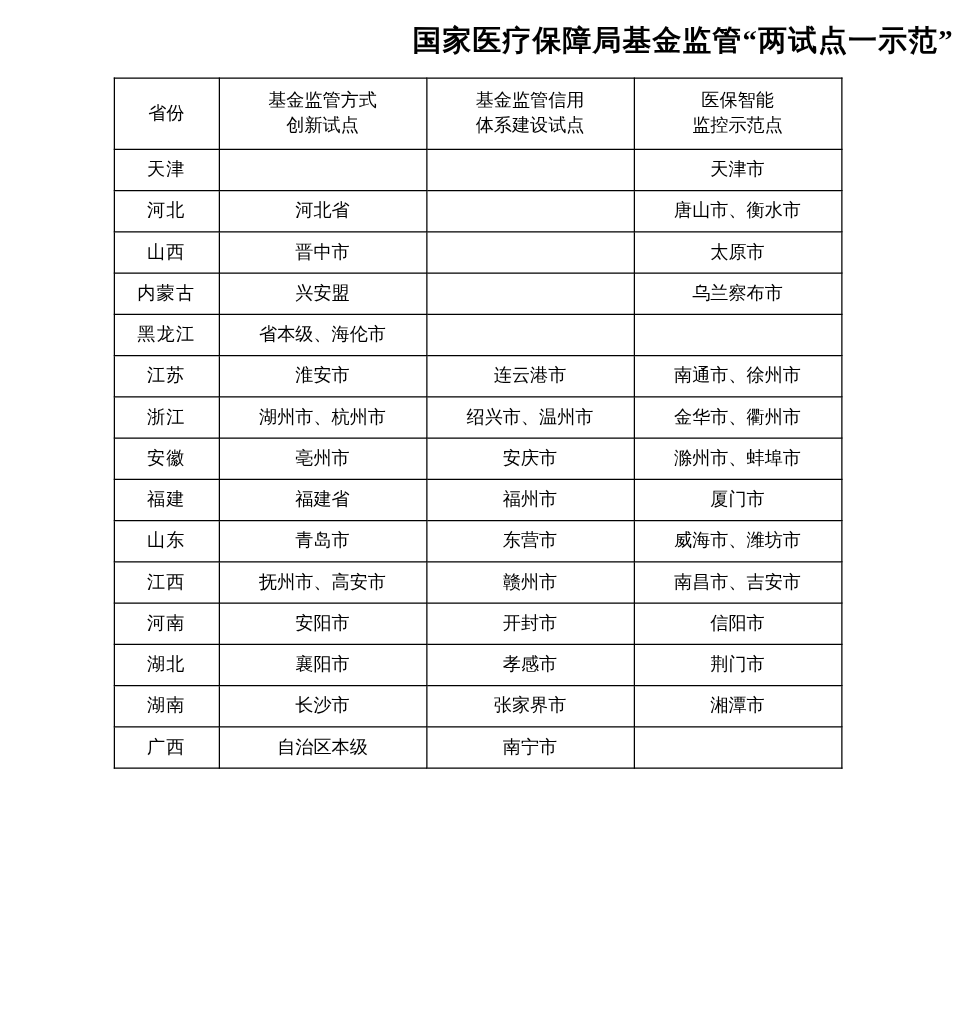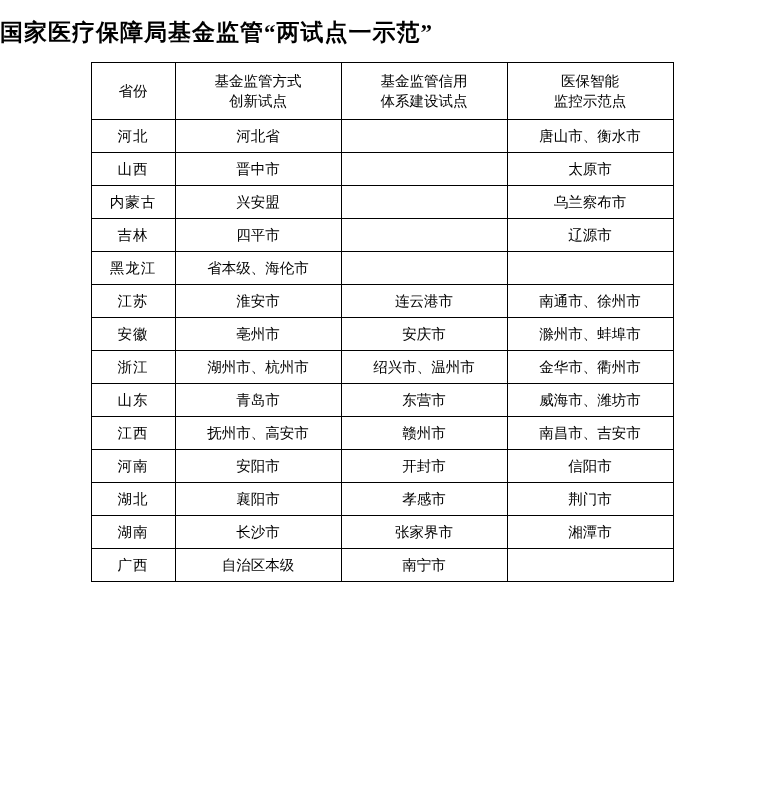--- a/index.html
+++ b/index.html
@@ -15,21 +15,21 @@
     overflow: hidden;
   }
   .page {
     position: relative;
     width: 763px;
     height: 808px;
     box-sizing: border-box;
     padding: 0;
   }
   .title-block {
-    text-align: left;
+    text-align: right;
     padding-top: 14px;
   }
   .title-line {
     font-size: 23px;
     font-weight: bold;
     letter-spacing: 1px;
     line-height: 38px;
     font-family: "Liberation Serif", "DejaVu Serif", serif;
   }
   .table-wrap {
@@ -99,66 +99,72 @@
             <span>体系建设试点</span>
           </th>
           <th class="hdr-two-line">
             <span>医保智能</span>
             <span>监控示范点</span>
           </th>
         </tr>
       </thead>
       <tbody id="table-body">
           <tr>
+            <td class="prov-cell">天津</td>
+            <td></td>
+            <td></td>
+            <td>天津市</td>
+          </tr>
+          <tr>
             <td class="prov-cell">河北</td>
             <td>河北省</td>
             <td></td>
             <td>唐山市、衡水市</td>
           </tr>
           <tr>
             <td class="prov-cell">山西</td>
             <td>晋中市</td>
             <td></td>
             <td>太原市</td>
           </tr>
           <tr>
             <td class="prov-cell">内蒙古</td>
             <td>兴安盟</td>
             <td></td>
             <td>乌兰察布市</td>
-          </tr>
-          <tr>
-            <td class="prov-cell">吉林</td>
-            <td>四平市</td>
-            <td></td>
-            <td>辽源市</td>
           </tr>
           <tr>
             <td class="prov-cell">黑龙江</td>
             <td>省本级、海伦市</td>
             <td></td>
             <td></td>
           </tr>
           <tr>
             <td class="prov-cell">江苏</td>
             <td>淮安市</td>
             <td>连云港市</td>
             <td>南通市、徐州市</td>
           </tr>
           <tr>
+            <td class="prov-cell">浙江</td>
+            <td>湖州市、杭州市</td>
+            <td>绍兴市、温州市</td>
+            <td>金华市、衢州市</td>
+          </tr>
+          <tr>
             <td class="prov-cell">安徽</td>
             <td>亳州市</td>
             <td>安庆市</td>
             <td>滁州市、蚌埠市</td>
           </tr>
           <tr>
-            <td class="prov-cell">浙江</td>
-            <td>湖州市、杭州市</td>
-            <td>绍兴市、温州市</td>
-            <td>金华市、衢州市</td>
+            <td class="prov-cell">福建</td>
+            <td>福建省</td>
+            <td>福州市</td>
+            <td>厦门市</td>
           </tr>
           <tr>
             <td class="prov-cell">山东</td>
             <td>青岛市</td>
             <td>东营市</td>
             <td>威海市、潍坊市</td>
           </tr>
           <tr>
             <td class="prov-cell">江西</td>
             <td>抚州市、高安市</td>

